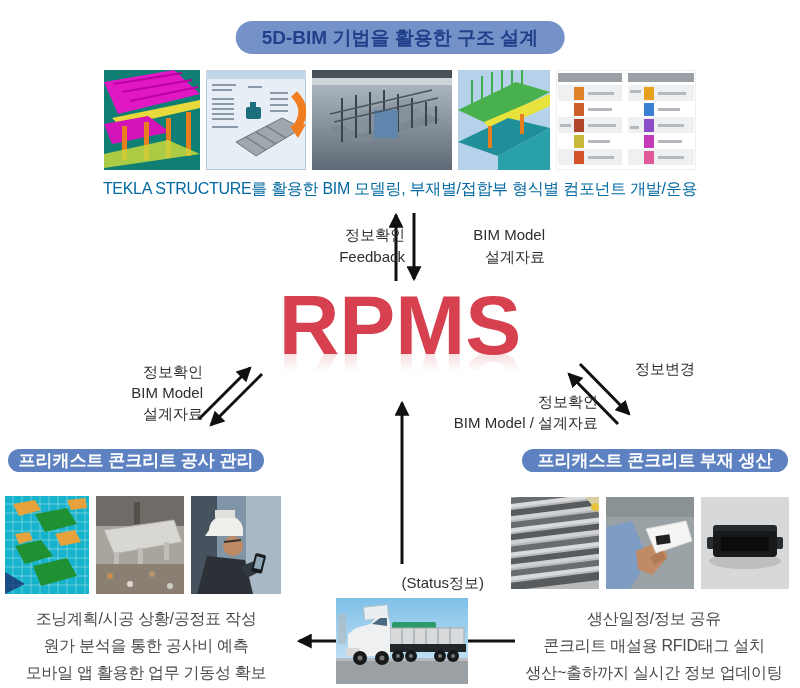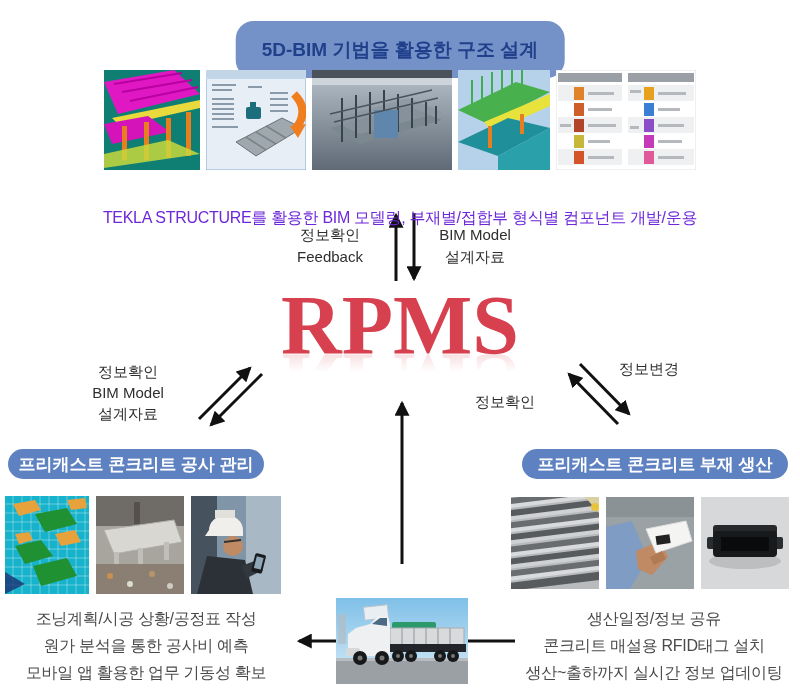--- a/index.html
+++ b/index.html
@@ -2,44 +2,44 @@
 <html><head>
 <meta charset="utf-8">
 <style>
   html,body{margin:0;padding:0;background:#fff;}
   #canvas{position:relative;width:800px;height:688px;background:#fff;overflow:hidden;
           font-family:"Liberation Sans","DejaVu Sans",sans-serif;}
   .arrows{position:absolute;left:0;top:0;width:800px;height:688px;pointer-events:none;}
 
   .pill{position:absolute;display:flex;align-items:center;justify-content:center;
         font-weight:700;white-space:nowrap;}
-  .pill-top{left:50%;top:21px;transform:translateX(-50%);height:33px;padding:12px 26px;
+  .pill-top{left:50%;top:21px;transform:translateX(-50%);height:33px;padding:0 26px;
         border-radius:18px;background:#7492c8;color:#20408c;font-size:19px;}
-  .pill-side{top:449px;height:30px;border-radius:18px;background:#5e82c1;color:#fff;font-size:17px;}
+  .pill-side{top:449px;height:23px;border-radius:18px;background:#5e82c1;color:#fff;font-size:17px;}
   .pill-left{left:8px;width:256px;}
   .pill-right{left:522px;width:266px;}
 
   .top-images{position:absolute;top:70px;left:50%;transform:translateX(-50%);
         display:flex;gap:6px;align-items:center;}
   .thumb{overflow:hidden;}
   .thumb svg{display:block;}
 
   .caption{position:absolute;top:179px;left:0;width:100%;text-align:center;
-        font-size:16px;font-weight:500;color:#6d28d9;letter-spacing:-0.3px;margin-top:29px;}
-
-  .lbl{position:absolute;text-align:center;font-size:15px;font-weight:500;color:#2e2e2e;line-height:22px;}
+        font-size:16px;font-weight:500;color:#0369a1;letter-spacing:-0.3px;}
+
+  .lbl{position:absolute;text-align:right;font-size:15px;font-weight:500;color:#2e2e2e;line-height:22px;}
   .lbl-feedback{top:224px;left:255px;width:150px;}
   .lbl-bimmodel{top:224px;left:405px;width:140px;}
   .lbl-left{top:361px;left:53px;width:150px;line-height:21px;}
   .lbl-change{top:358px;left:603px;width:92px;}
   .lbl-right{top:391px;left:412px;width:186px;line-height:21px;}
   .lbl-status{top:572px;left:320px;width:164px;}
 
   .rpms{position:absolute;top:286px;left:0;width:100%;text-align:center;
-        font-size:84px;line-height:0.95;font-weight:700;color:#d7404f;letter-spacing:0px;font-family:Liberation Serif, serif;
+        font-size:84px;line-height:0.95;font-weight:700;color:#d7404f;letter-spacing:0px;
         -webkit-box-reflect:below -24px linear-gradient(transparent 62%,rgba(0,0,0,0.28));}
 
   .left-images{position:absolute;top:496px;left:5px;display:flex;gap:7px;align-items:flex-start;}
   .right-images{position:absolute;top:497px;left:511px;display:flex;gap:7px;align-items:flex-start;}
 
   .bullets{position:absolute;top:605px;width:296px;text-align:center;
         font-size:16px;font-weight:500;color:#4a4a4a;line-height:27px;letter-spacing:-0.3px;}
   .bullets-left{left:-2px;}
   .bullets-right{left:506px;}
 
@@ -217,20 +217,21 @@
 
   <div class="lbl lbl-left">
     <div>정보확인</div>
     <div>BIM Model</div>
     <div>설계자료</div>
   </div>
 
   <div class="lbl lbl-change">정보변경</div>
   <div class="lbl lbl-right">
     <div>정보확인</div>
+    <div>BIM Model / 설계자료</div>
   </div>
 
   <div class="pill pill-side pill-left">프리캐스트 콘크리트 공사 관리</div>
   <div class="pill pill-side pill-right">프리캐스트 콘크리트 부재 생산</div>
 
   <div class="left-images">
     <div class="thumb">
       <svg width="84" height="98" viewBox="0 0 84 98">
         <rect width="84" height="98" fill="#17b2cc"></rect>
         <g stroke="rgba(255,255,255,0.35)" stroke-width="1">
@@ -330,20 +331,21 @@
         <ellipse cx="44" cy="64" rx="36" ry="8" fill="#bcbec0"></ellipse>
         <rect x="6" y="40" width="9" height="12" rx="2" fill="#2a2d30"></rect>
         <rect x="73" y="40" width="9" height="12" rx="2" fill="#2a2d30"></rect>
         <rect x="12" y="28" width="64" height="10" rx="3" fill="#26292c"></rect>
         <rect x="12" y="34" width="64" height="26" rx="4" fill="#17191b"></rect>
         <rect x="20" y="40" width="48" height="14" fill="#0a0b0c"></rect>
       </svg>
     </div>
   </div>
 
+  <div class="lbl lbl-status">(Status정보)</div>
 
   <div class="truck">
     <svg width="132" height="86" viewBox="0 0 132 86">
       <defs>
         <linearGradient id="sky" x1="0" y1="0" x2="0" y2="1">
           <stop offset="0" stop-color="#7fc0e8"></stop>
             <stop offset="1" stop-color="#d8ecf8"></stop>
         </linearGradient>
       </defs>
       <rect width="132" height="86" fill="url(#sky)"></rect>

